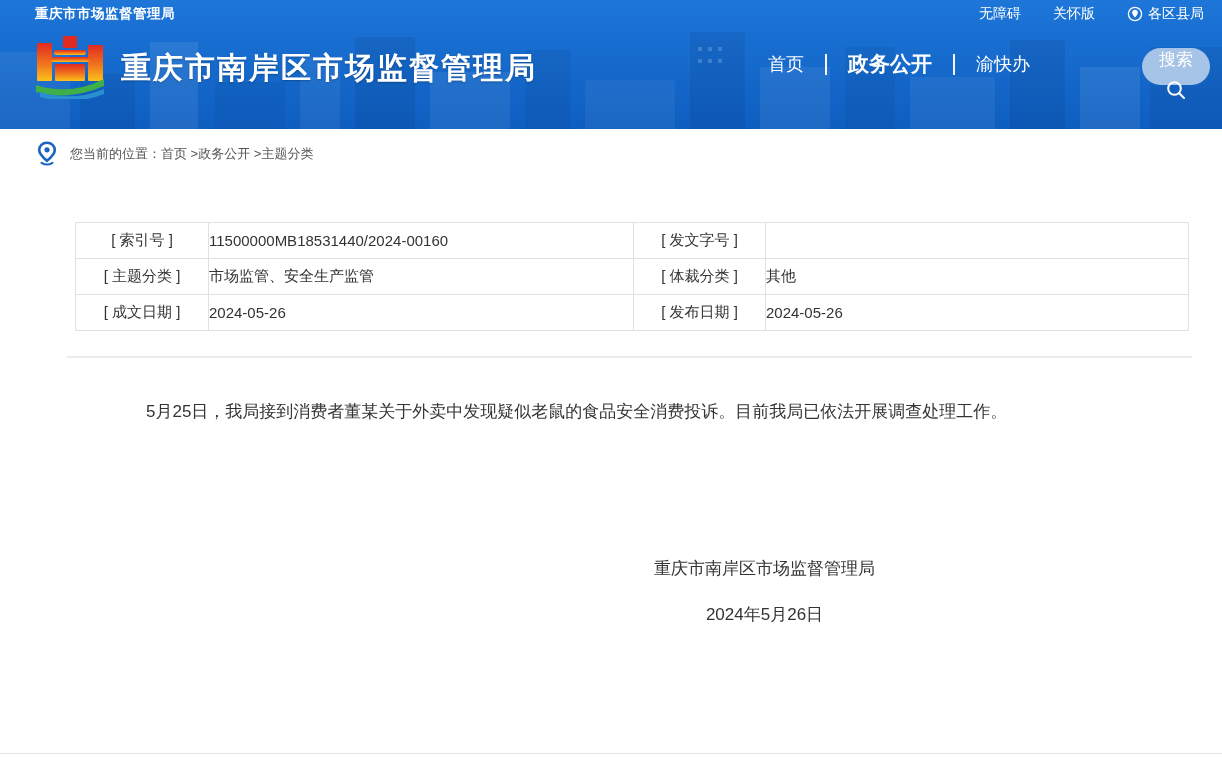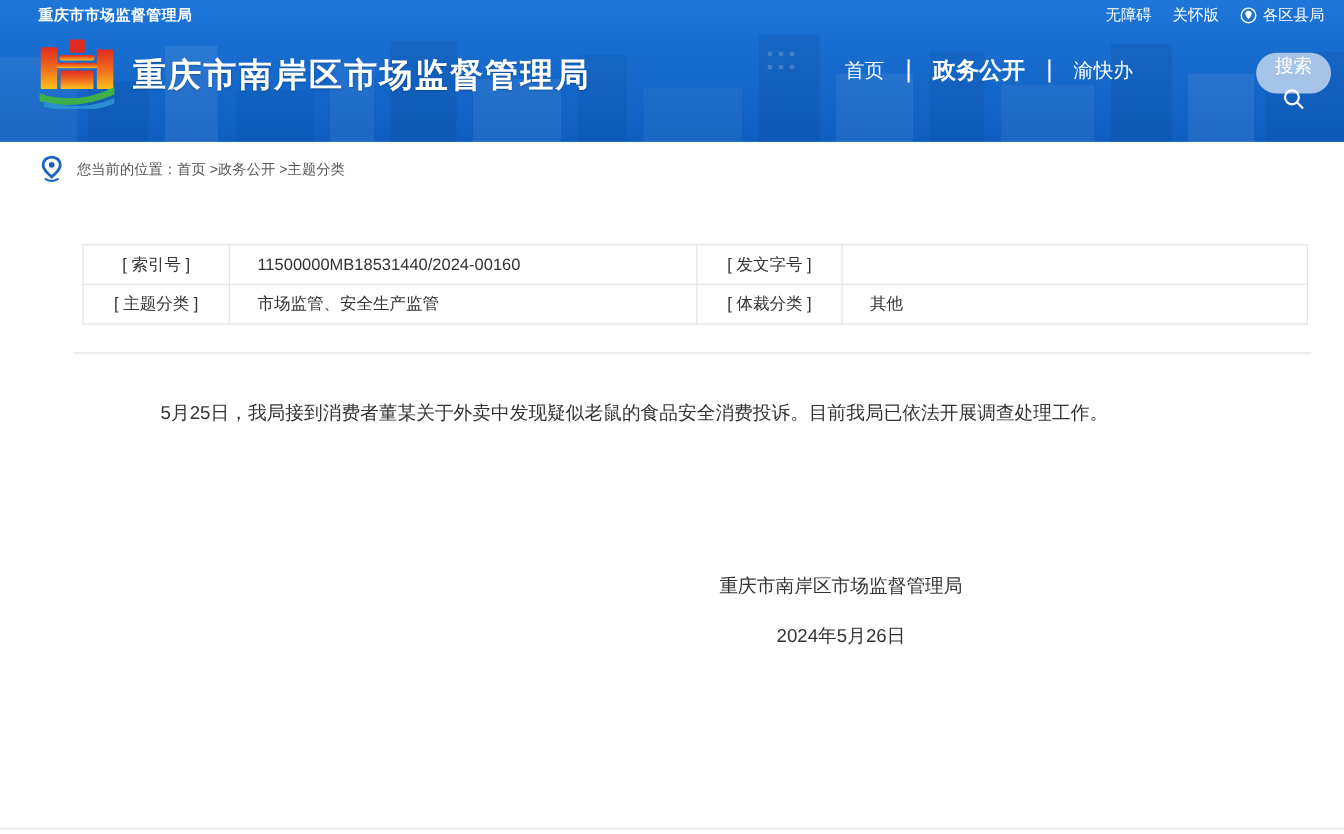--- a/index.html
+++ b/index.html
@@ -16,21 +16,21 @@
     font-family:"Liberation Sans","DejaVu Sans",sans-serif;color:var(--text-dark);}
 
   
   .site-header{position:relative;width:100%;height:129px;
     background:linear-gradient(180deg,var(--header-blue-top) 0%,var(--header-blue-bottom) 100%);
     overflow:hidden;}
   .skyline{position:absolute;left:0;bottom:0;width:100%;height:117px;pointer-events:none;}
   .topbar{position:absolute;top:5px;left:35px;right:18px;display:flex;
     justify-content:space-between;align-items:center;z-index:3;}
   .topbar-site{color:#fff;font-size:13.5px;font-weight:bold;letter-spacing:.5px;cursor:pointer;}
-  .topbar-links{display:flex;gap:19px;}
+  .topbar-links{display:flex;gap:32px;}
   .top-link{color:#fff;font-size:14px;display:inline-flex;align-items:center;gap:5px;cursor:pointer;}
   .brand{position:absolute;left:33px;top:33px;display:flex;align-items:center;gap:14px;z-index:3;}
   .agency-title{color:#fff;font-size:30px;font-weight:bold;letter-spacing:2px;
     text-shadow:0 1px 2px rgba(0,0,0,.25);}
   .main-nav{position:absolute;left:768px;top:50px;display:flex;align-items:center;gap:21px;z-index:3;}
   .nav-item{color:#fff;font-size:18px;cursor:pointer;white-space:nowrap;}
   .nav-item.active{font-size:21px;font-weight:bold;}
   .nav-sep{width:2px;height:21px;background:rgba(255,255,255,.95);}
   .search-pill{position:absolute;right:12px;top:48px;height:37px;padding:0 17px;
     display:flex;align-items:center;gap:9px;border:none;border-radius:19px;
@@ -43,21 +43,21 @@
   .breadcrumb{font-size:13px;color:var(--breadcrumb-text);display:flex;align-items:center;}
   .crumb-item{color:var(--breadcrumb-text);cursor:pointer;}
   .crumb-sep{white-space:pre;}
 
   
   .content{width:1113px;margin-left:75px;}
   .meta-table{width:100%;border-collapse:collapse;table-layout:fixed;margin-top:44px;}
   .meta-table td{border:1px solid var(--border-gray);height:36px;font-size:15px;color:var(--text-dark);
     overflow:hidden;white-space:nowrap;}
   .m-label{text-align:center;}
-  .m-value{padding-left:25px;}
+  .m-value{}
 
   .doc-title{margin-top:40px;text-align:center;font-size:23px;font-weight:normal;
     color:var(--text-dark);letter-spacing:1px;}
   .doc-divider{margin-top:25px;border:none;border-top:2px solid #ececec;margin-left:-8px;margin-right:-4px;}
   .doc-body{margin:37px 45px 0 37px;font-size:17px;line-height:34px;text-indent:2em;
     color:var(--text-dark);}
   .signature{margin-top:128px;margin-left:auto;margin-right:313px;width:fit-content;
     text-align:center;font-size:17px;color:var(--text-dark);}
   .sig-date{margin-top:23px;}
 
@@ -186,20 +186,26 @@
           <td class="m-value">11500000MB18531440/2024-00160</td>
           <td class="m-label">[ 发文字号 ]</td>
           <td class="m-value"></td>
         </tr>
         <tr>
           <td class="m-label">[ 主题分类 ]</td>
           <td class="m-value">市场监管、安全生产监管</td>
           <td class="m-label">[ 体裁分类 ]</td>
           <td class="m-value">其他</td>
         </tr>
+        <tr>
+          <td class="m-label">[ 成文日期 ]</td>
+          <td class="m-value">2024-05-26</td>
+          <td class="m-label">[ 发布日期 ]</td>
+          <td class="m-value">2024-05-26</td>
+        </tr>
       </tbody>
   </table>
 
   <hr class="doc-divider">
 
   <p class="doc-body">5月25日，我局接到消费者董某关于外卖中发现疑似老鼠的食品安全消费投诉。目前我局已依法开展调查处理工作。</p>
 
   <div class="signature">
     <div>重庆市南岸区市场监督管理局</div>
     <div class="sig-date">2024年5月26日</div>

